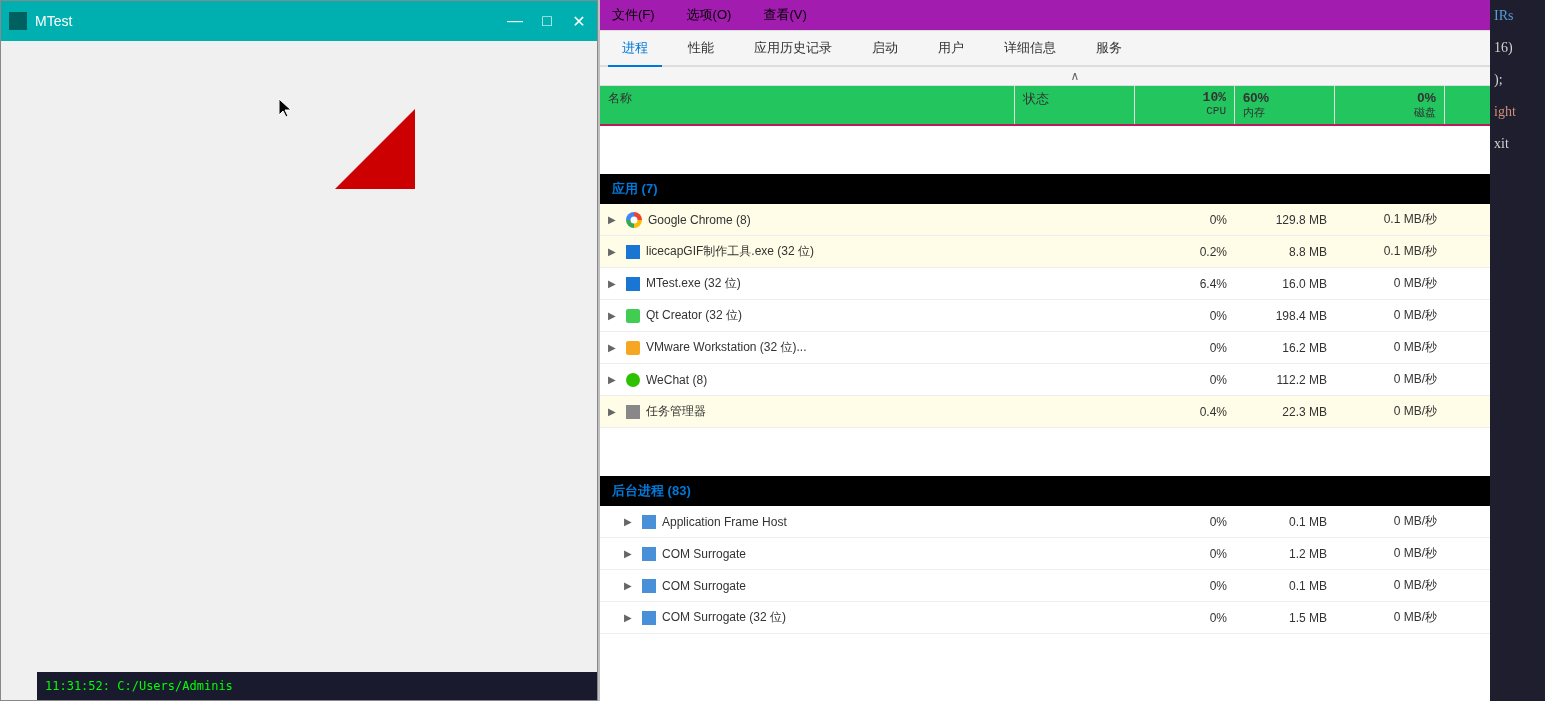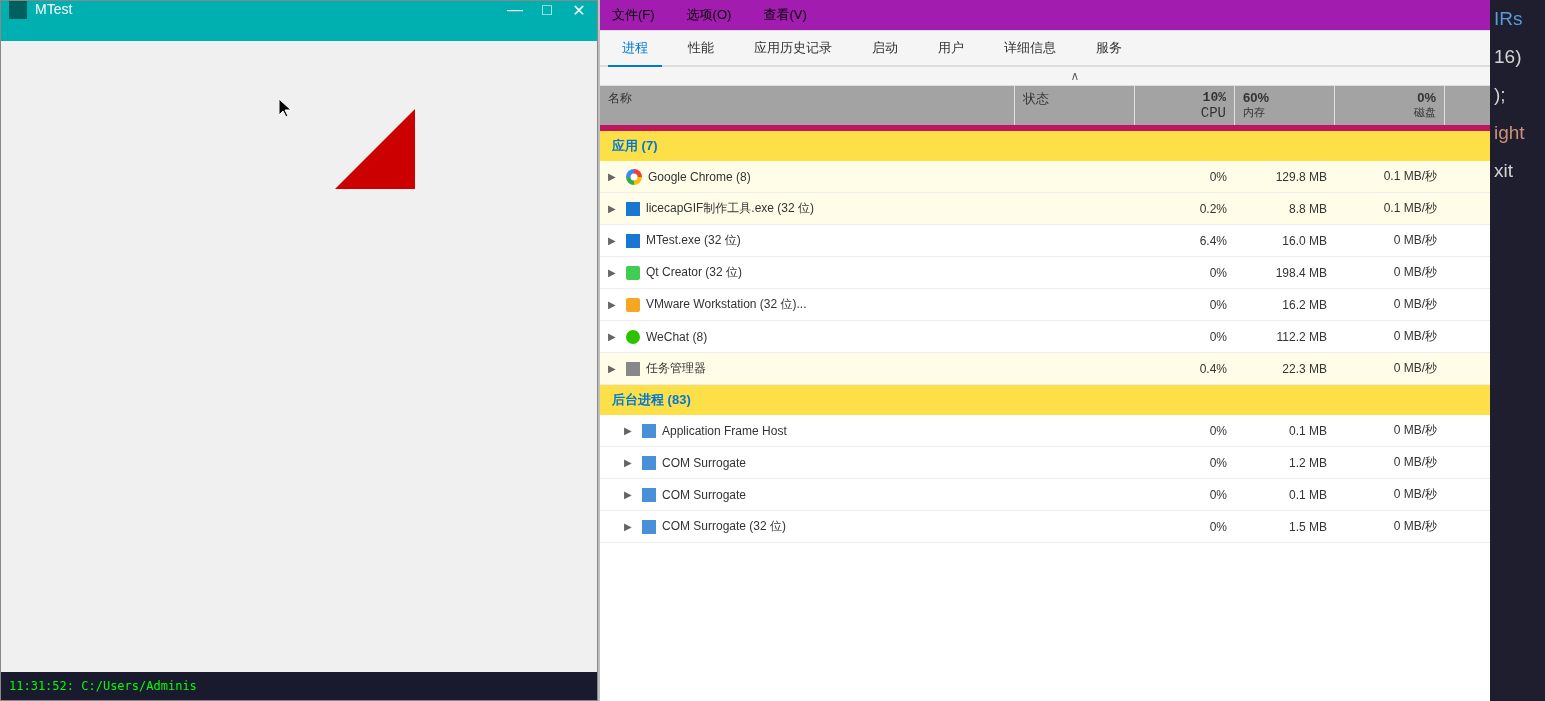--- a/index.html
+++ b/index.html
@@ -21,20 +21,21 @@
       height: 701px;
       background: #f0f0f0;
       border: 1px solid #888;
       display: flex;
       flex-direction: column;
     }
     .mtest-titlebar {
       background: #00b0b0;
       height: 40px;
       display: flex;
+      align-items: center;
       padding: 0 8px;
       color: white;
       font-size: 14px;
       flex-shrink: 0;
     }
     .mtest-titlebar-icon {
       width: 18px;
       height: 18px;
       background: #006060;
       margin-right: 8px;
@@ -70,20 +71,21 @@
     .mtest-statusbar {
       background: #1a1a2e;
       color: #00ff00;
       font-size: 12px;
       padding: 4px 8px;
       height: 28px;
       display: flex;
       align-items: center;
       flex-shrink: 0;
       font-family: monospace;
+      margin-left: 36px;
     }
 
     
     .taskmanager {
       position: absolute;
       left: 600px; top: 0;
       width: 945px;
       height: 701px;
       background: #f5f5f5;
       display: flex;
@@ -148,21 +150,22 @@
       flex: 1;
       overflow-y: auto;
       background: white;
     }
 
     .tm-section-header {
       padding: 6px 12px;
       font-size: 13px;
       font-weight: bold;
       color: #0078d7;
-      background: #fde047;
+      background: #000000;
+      margin-top: 48px;
     }
 
     .tm-row {
       display: grid;
       grid-template-columns: 1fr 120px 100px 100px 110px 100px;
       border-bottom: 1px solid #eee;
       align-items: center;
       min-height: 32px;
     }
 
@@ -202,22 +205,22 @@
     .code-panel {
       position: absolute;
       right: 0; top: 0;
       width: 55px;
       height: 701px;
       background: #1e1e2e;
       overflow: hidden;
     }
     .code-text {
       color: #569cd6;
-      font-size: 19px;
-      font-family: Liberation Sans, sans-serif;
+      font-size: 14px;
+      font-family: Liberation Serif, serif;
       padding: 8px 4px;
       white-space: nowrap;
     }
 
     
     .icon-chrome {
       width: 16px; height: 16px;
       border-radius: 50%;
       background: conic-gradient(#ea4335 0deg 90deg, #fbbc05 90deg 180deg, #34a853 180deg 270deg, #4285f4 270deg 360deg);
       position: relative;
@@ -327,26 +330,26 @@
 
   <div class="tm-colheader">
     <div></div>
     <div class="tm-col-sort">∧</div>
     <div></div>
     <div></div>
     <div></div>
     <div></div>
   </div>
 
-  <div style="display:grid; grid-template-columns: 1fr 120px 100px 100px 110px 100px; background:#a3a3a3; border-bottom:6px solid #be185d; flex-shrink:0;">
+  <div style="display:grid; grid-template-columns: 1fr 120px 100px 100px 110px 100px; background:#22c55e; border-bottom:2px solid #be185d; flex-shrink:0;">
     <div style="padding:4px 8px; font-size:12px; color:#333; border-right:1px solid #e0e0e0;">名称</div>
     <div style="padding:4px 8px; font-size:13px; color:#333; text-align:left; border-right:1px solid #e0e0e0;">状态</div>
     <div style="padding:4px 8px; font-size:11px; color:#333; text-align:right; border-right:1px solid #e0e0e0;font-family:Liberation Mono, monospace;">
       <div style="font-size:13px; font-weight:bold;">10%</div>
-      <div style="font-size:14px;">CPU</div>
+      <div style="font-size:11px;">CPU</div>
     </div>
     <div style="padding:4px 8px; font-size:11px; color:#333; text-align:left; border-right:1px solid #e0e0e0;">
       <div style="font-size:13px; font-weight:bold;">60%</div>
       <div style="font-size:11px;">内存</div>
     </div>
     <div style="padding:4px 8px; font-size:11px; color:#333; text-align:right; border-right:1px solid #e0e0e0;">
       <div style="font-size:13px; font-weight:bold;">0%</div>
       <div style="font-size:11px;">磁盘</div>
     </div>
     <div style="padding:4px 8px; font-size:11px; color:#333; text-align:right;">

